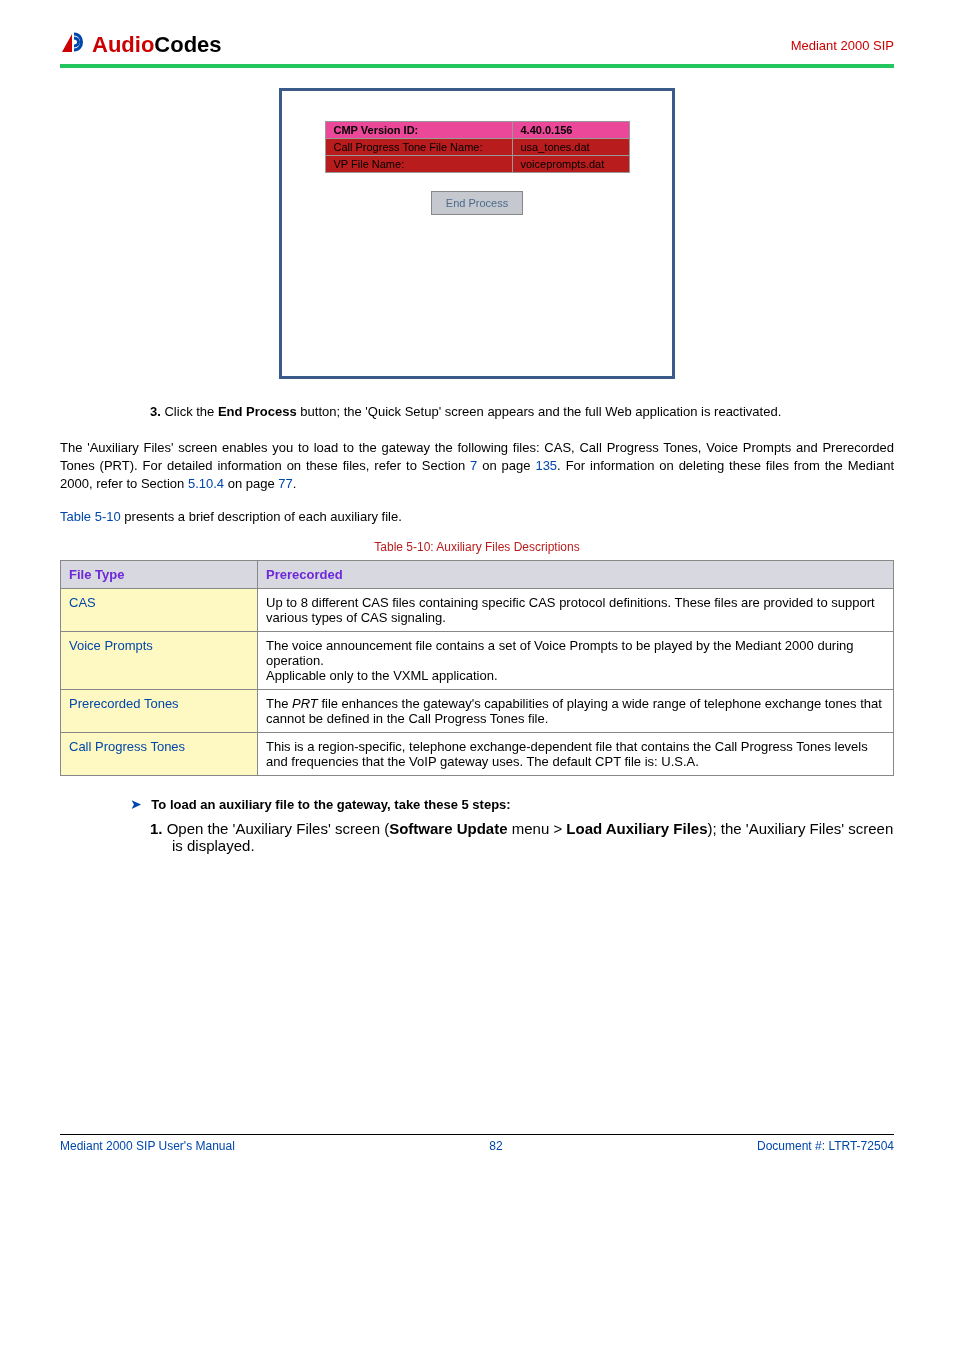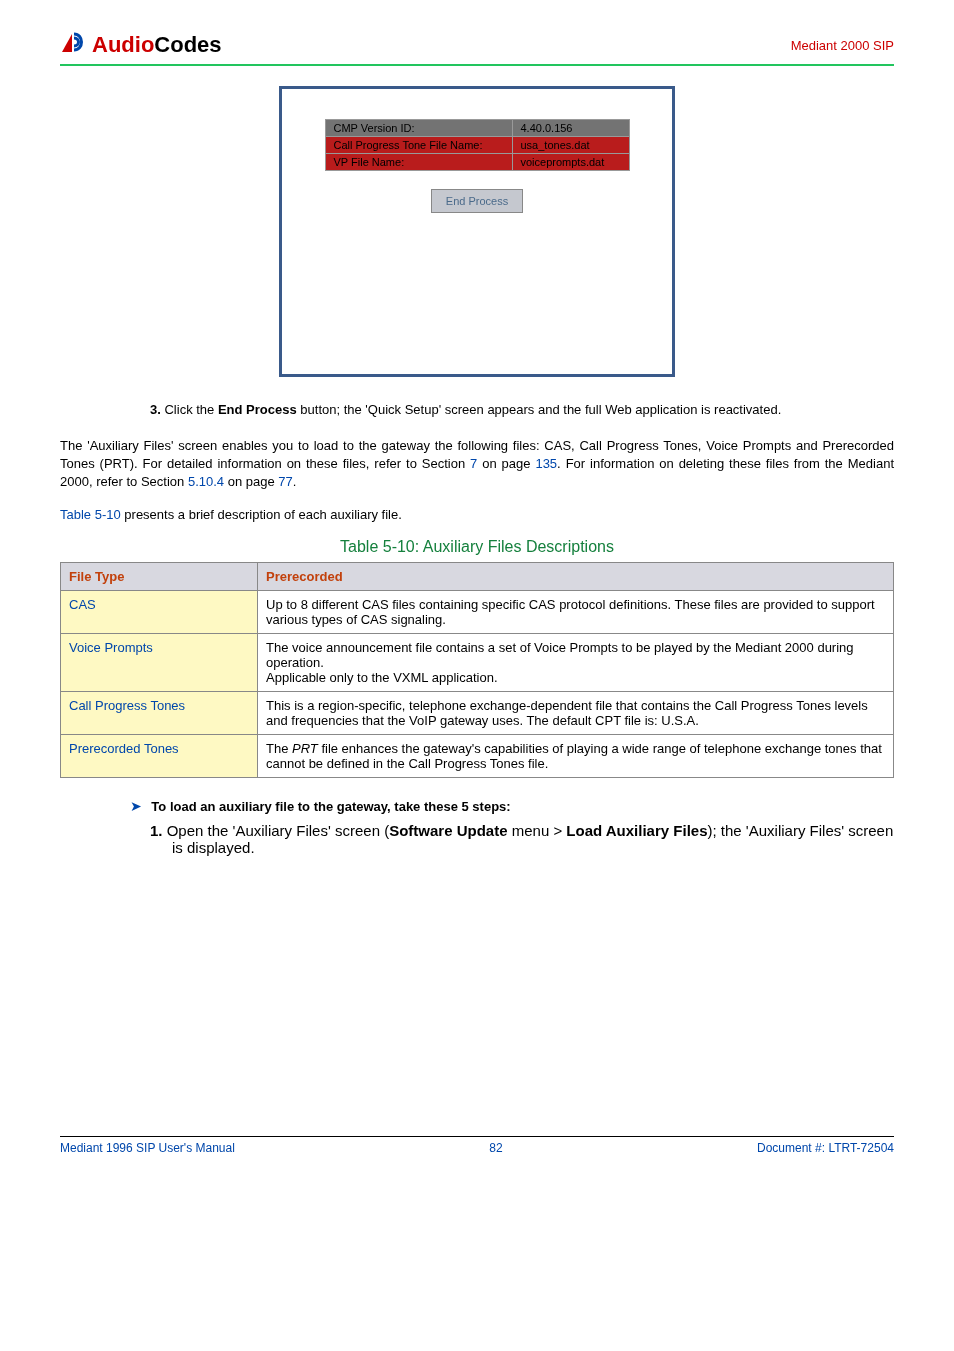--- a/index.html
+++ b/index.html
@@ -10,21 +10,21 @@
       width: 954px;
     }
     .page {
       padding: 30px 60px 20px 60px;
     }
     .header {
       display: flex;
       justify-content: space-between;
       align-items: center;
       padding-bottom: 4px;
-      border-bottom: 2px solid #22c55e;
+      border-bottom: 4px solid #22c55e;
       margin-bottom: 20px;
     }
     .logo {
       display: flex;
       align-items: center;
       font-size: 22px;
       font-weight: bold;
     }
     .logo-icon {
       display: inline-block;
@@ -52,21 +52,21 @@
       font-size: 11px;
       font-family: Arial, sans-serif;
     }
     .info-table td {
       border: 1px solid #999;
       padding: 2px 8px;
       background: #b91c1c;
     }
     .info-table td:first-child { width: 170px; }
     .info-table td:last-child { width: 100px; }
-    .info-table .bold-row td { font-weight: normal; background: #737373; }
+    .info-table .bold-row td { font-weight: bold; background: #ec4899; }
     .end-process-btn {
       display: block;
       margin: 18px auto;
       width: 90px;
       height: 22px;
       background: #c5c8cf;
       border: 1px solid #888;
       color: #4a6a8a;
       font-size: 11px;
       text-align: center;
@@ -89,38 +89,38 @@
       font-size: 18px;
       font-weight: bold;
       margin: 25px 0 10px 0;
     }
     .justified {
       text-align: justify;
     }
     .link { color: #0047ab; }
     .table-caption {
       text-align: center;
-      color: #15803d;
-      font-size: 16px;
+      color: #b91c1c;
+      font-size: 12px;
       margin-bottom: 6px;
     }
     .aux-table {
       width: 100%;
       border-collapse: collapse;
       font-size: 13px;
       margin-bottom: 20px;
     }
     .aux-table th, .aux-table td {
       border: 1px solid #888;
       padding: 6px 8px;
       vertical-align: top;
     }
     .aux-table th {
       background: #d8d8e0;
-      color: #c2410c;
+      color: #6d28d9;
       font-weight: bold;
       text-align: left;
     }
     .aux-table td.label {
       background: #fef9c3;
       color: #0047ab;
       width: 180px;
     }
     .aux-table td.desc {
       background: #fff;
@@ -212,38 +212,38 @@
     <tr>
       <td class="label">CAS</td>
       <td class="desc">Up to 8 different CAS files containing specific CAS protocol definitions. These files are provided to support various types of CAS signaling.</td>
     </tr>
     <tr>
       <td class="label">Voice Prompts</td>
       <td class="desc" style="white-space: pre-line;">The voice announcement file contains a set of Voice Prompts to be played by the Mediant 2000 during operation.
 Applicable only to the VXML application.</td>
     </tr>
     <tr>
+      <td class="label">Prerecorded Tones</td>
+      <td class="desc"><span>The </span><span class="italic">PRT</span><span> file enhances the gateway's capabilities of playing a wide range of telephone exchange tones that cannot be defined in the Call Progress Tones file.</span></td>
+    </tr>
+    <tr>
       <td class="label">Call Progress Tones</td>
       <td class="desc">This is a region-specific, telephone exchange-dependent file that contains the Call Progress Tones levels and frequencies that the VoIP gateway uses. The default CPT file is: U.S.A.</td>
-    </tr>
-    <tr>
-      <td class="label">Prerecorded Tones</td>
-      <td class="desc"><span>The </span><span class="italic">PRT</span><span> file enhances the gateway's capabilities of playing a wide range of telephone exchange tones that cannot be defined in the Call Progress Tones file.</span></td>
     </tr>
   </tbody>
     </table>
 
   <div class="load-instr">
     <span class="arrow">➤</span>
     <span class="load-title">To load an auxiliary file to the gateway, take these 5 steps:</span>
   </div>
 
   <p class="sub-step">
     <span class="step-num">1.</span>
     <span>Open the 'Auxiliary Files' screen (</span><b>Software Update</b><span> menu &gt; </span><b>Load Auxiliary Files</b><span>); the 'Auxiliary Files' screen is displayed.</span>
   </p>
 
   <div class="footer">
-    <span>Mediant 1996 SIP User's Manual</span>
+    <span>Mediant 2000 SIP User's Manual</span>
     <span>82</span>
     <span>Document #: LTRT-72504</span>
   </div>
 </div>
 
 </body></html>

